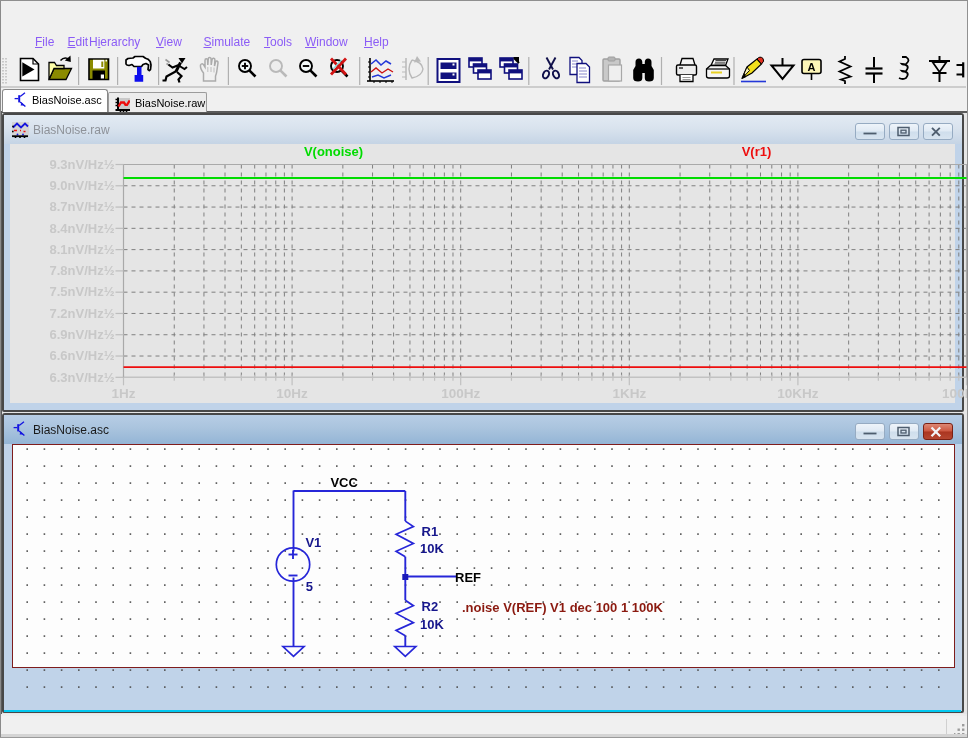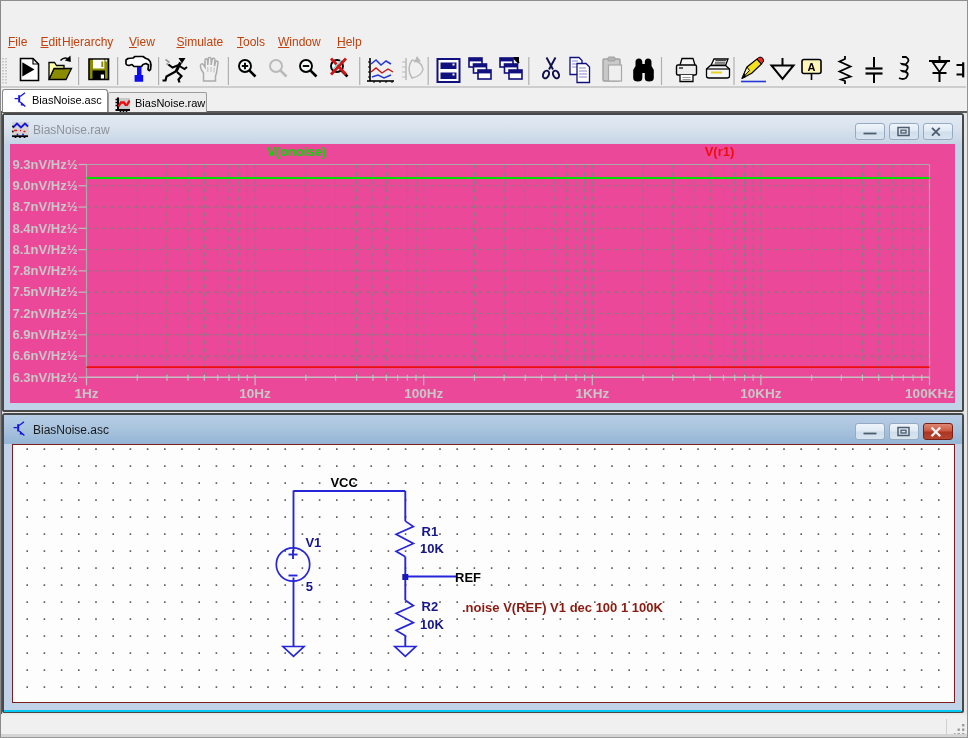--- a/index.html
+++ b/index.html
@@ -6,21 +6,21 @@
 html,body { width:968px; height:738px; overflow:hidden; background:#f0f0f0;
   font-family:"Liberation Sans", sans-serif; }
 #app { position:absolute; left:0; top:0; width:968px; height:738px; background:#f0f0f0; }
 .abs { position:absolute; }
 
 #titlebar { position:absolute; left:0; top:0; width:966px; height:29px; background:#ffffff; }
 #titletext { position:absolute; left:31px; top:7.5px; font-size:13.2px; color:#000;
   transform:scaleX(0.87); transform-origin:left top; white-space:nowrap; }
 
 #menubar { position:absolute; left:0; top:29px; width:966px; height:23px; background:#f0f0f0; }
-.mi { position:absolute; top:6px; font-size:12px; color:#c2410c; }
+.mi { position:absolute; top:6px; font-size:12px; color:#8b5cf6;margin-left:27px; }
 
 #toolbar { position:absolute; left:0; top:52px; width:966px; height:36px; background:#f0f0f0; }
 #mdi { position:absolute; left:0; top:111px; width:968px; height:602.5px; background:#e6e6e6;
   border:2px solid #5a5a5a; border-bottom:none; border-right:none; }
 .tab { position:absolute; font-size:11px; color:#000; }
 #tab1 { left:2px; top:89px; width:106px; height:23px; background:#ffffff;
   border:1px solid #898989; border-bottom:none; border-radius:3px 3px 0 0; z-index:3; }
 #tab2 { left:108px; top:92px; width:99px; height:20px; background:#ececec;
   border:1px solid #9b9b9b; border-bottom:none; border-radius:2px 2px 0 0; z-index:2; }
 .tabtext { position:absolute; top:4px; }
@@ -35,22 +35,22 @@
 .wname { position:absolute; left:29px; top:8px; font-size:12px; }
 #rawwin .wname { color:#8e9299; }
 #ascwin .wname { color:#1a1a1a; }
 .wbtn { position:absolute; top:8px; width:30px; height:17px; border:1px solid #96abc2;
   border-radius:3px; background:linear-gradient(#eef4fa,#e0eaf4 48%,#cfdeec 52%,#d8e4f0); }
 .wbtn.b1 { left:851px; } .wbtn.b2 { left:884.5px; } .wbtn.b3 { left:918.5px; }
 #ascwin .wbtn.b3 { background:linear-gradient(#dd8874,#cc5740 48%,#ab3520 52%,#b54630);
   border-color:#7a2013; }
 .wicon { position:absolute; left:8px; top:7px; }
 
-#plotbox { position:absolute; left:6px; top:29px; width:945px; height:259px; background:#ec4899; }
-#schembox { position:absolute; left:8px; top:29px; width:943px; height:259px; background:#fdfdfd;
+#plotbox { position:absolute; left:6px; top:29px; width:945px; height:259px; background:#e5e5e5;padding-left:37px; }
+#schembox { position:absolute; left:8px; top:29px; width:943px; height:224px; background:#fdfdfd;
   border:1px solid #7f1d1d; border-width:1px; }
 #asccyan { position:absolute; left:0px; top:295.2px; width:957px; height:1.5px; background:#00c8f0; }
 
 #statusbar { position:absolute; left:0; top:714px; width:968px; height:20px; background:#f0f0f0;
   border-top:2px solid #ececec; }
 #statusbot { position:absolute; left:0; top:734px; width:968px; height:4px; background:#d4d4d4; }
 </style>
 </head>
 <body>
 <div id="app">

